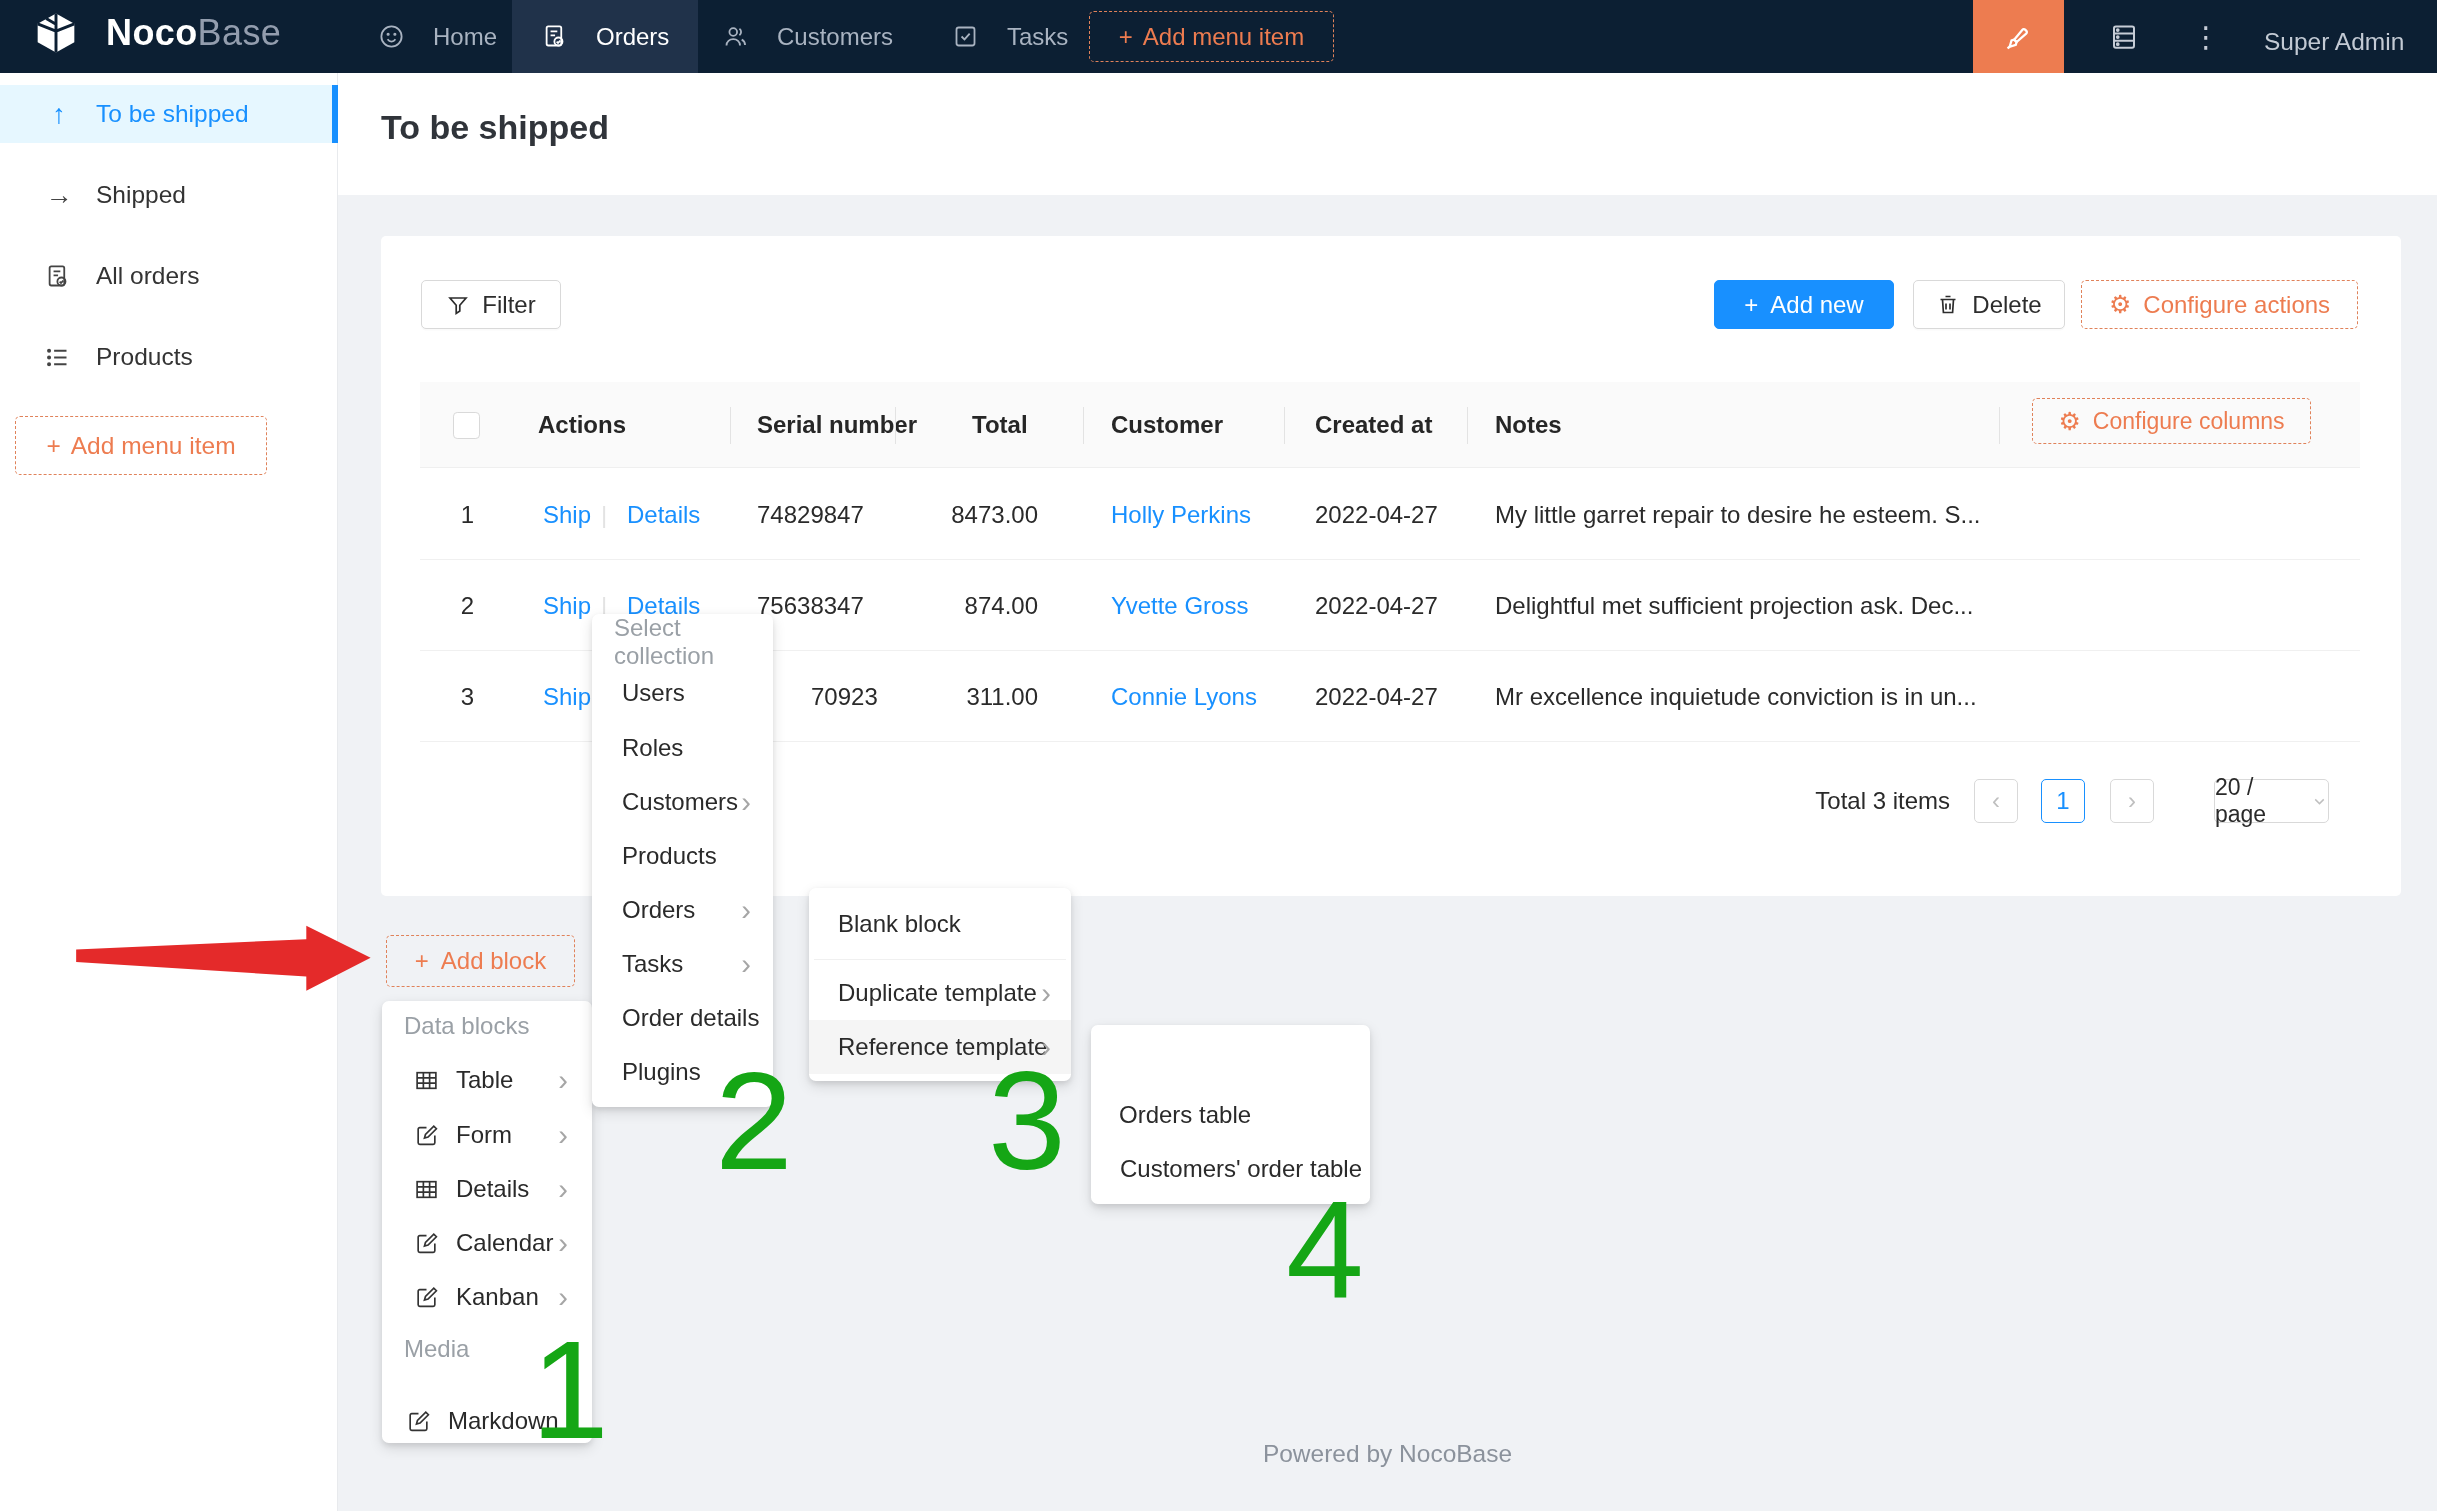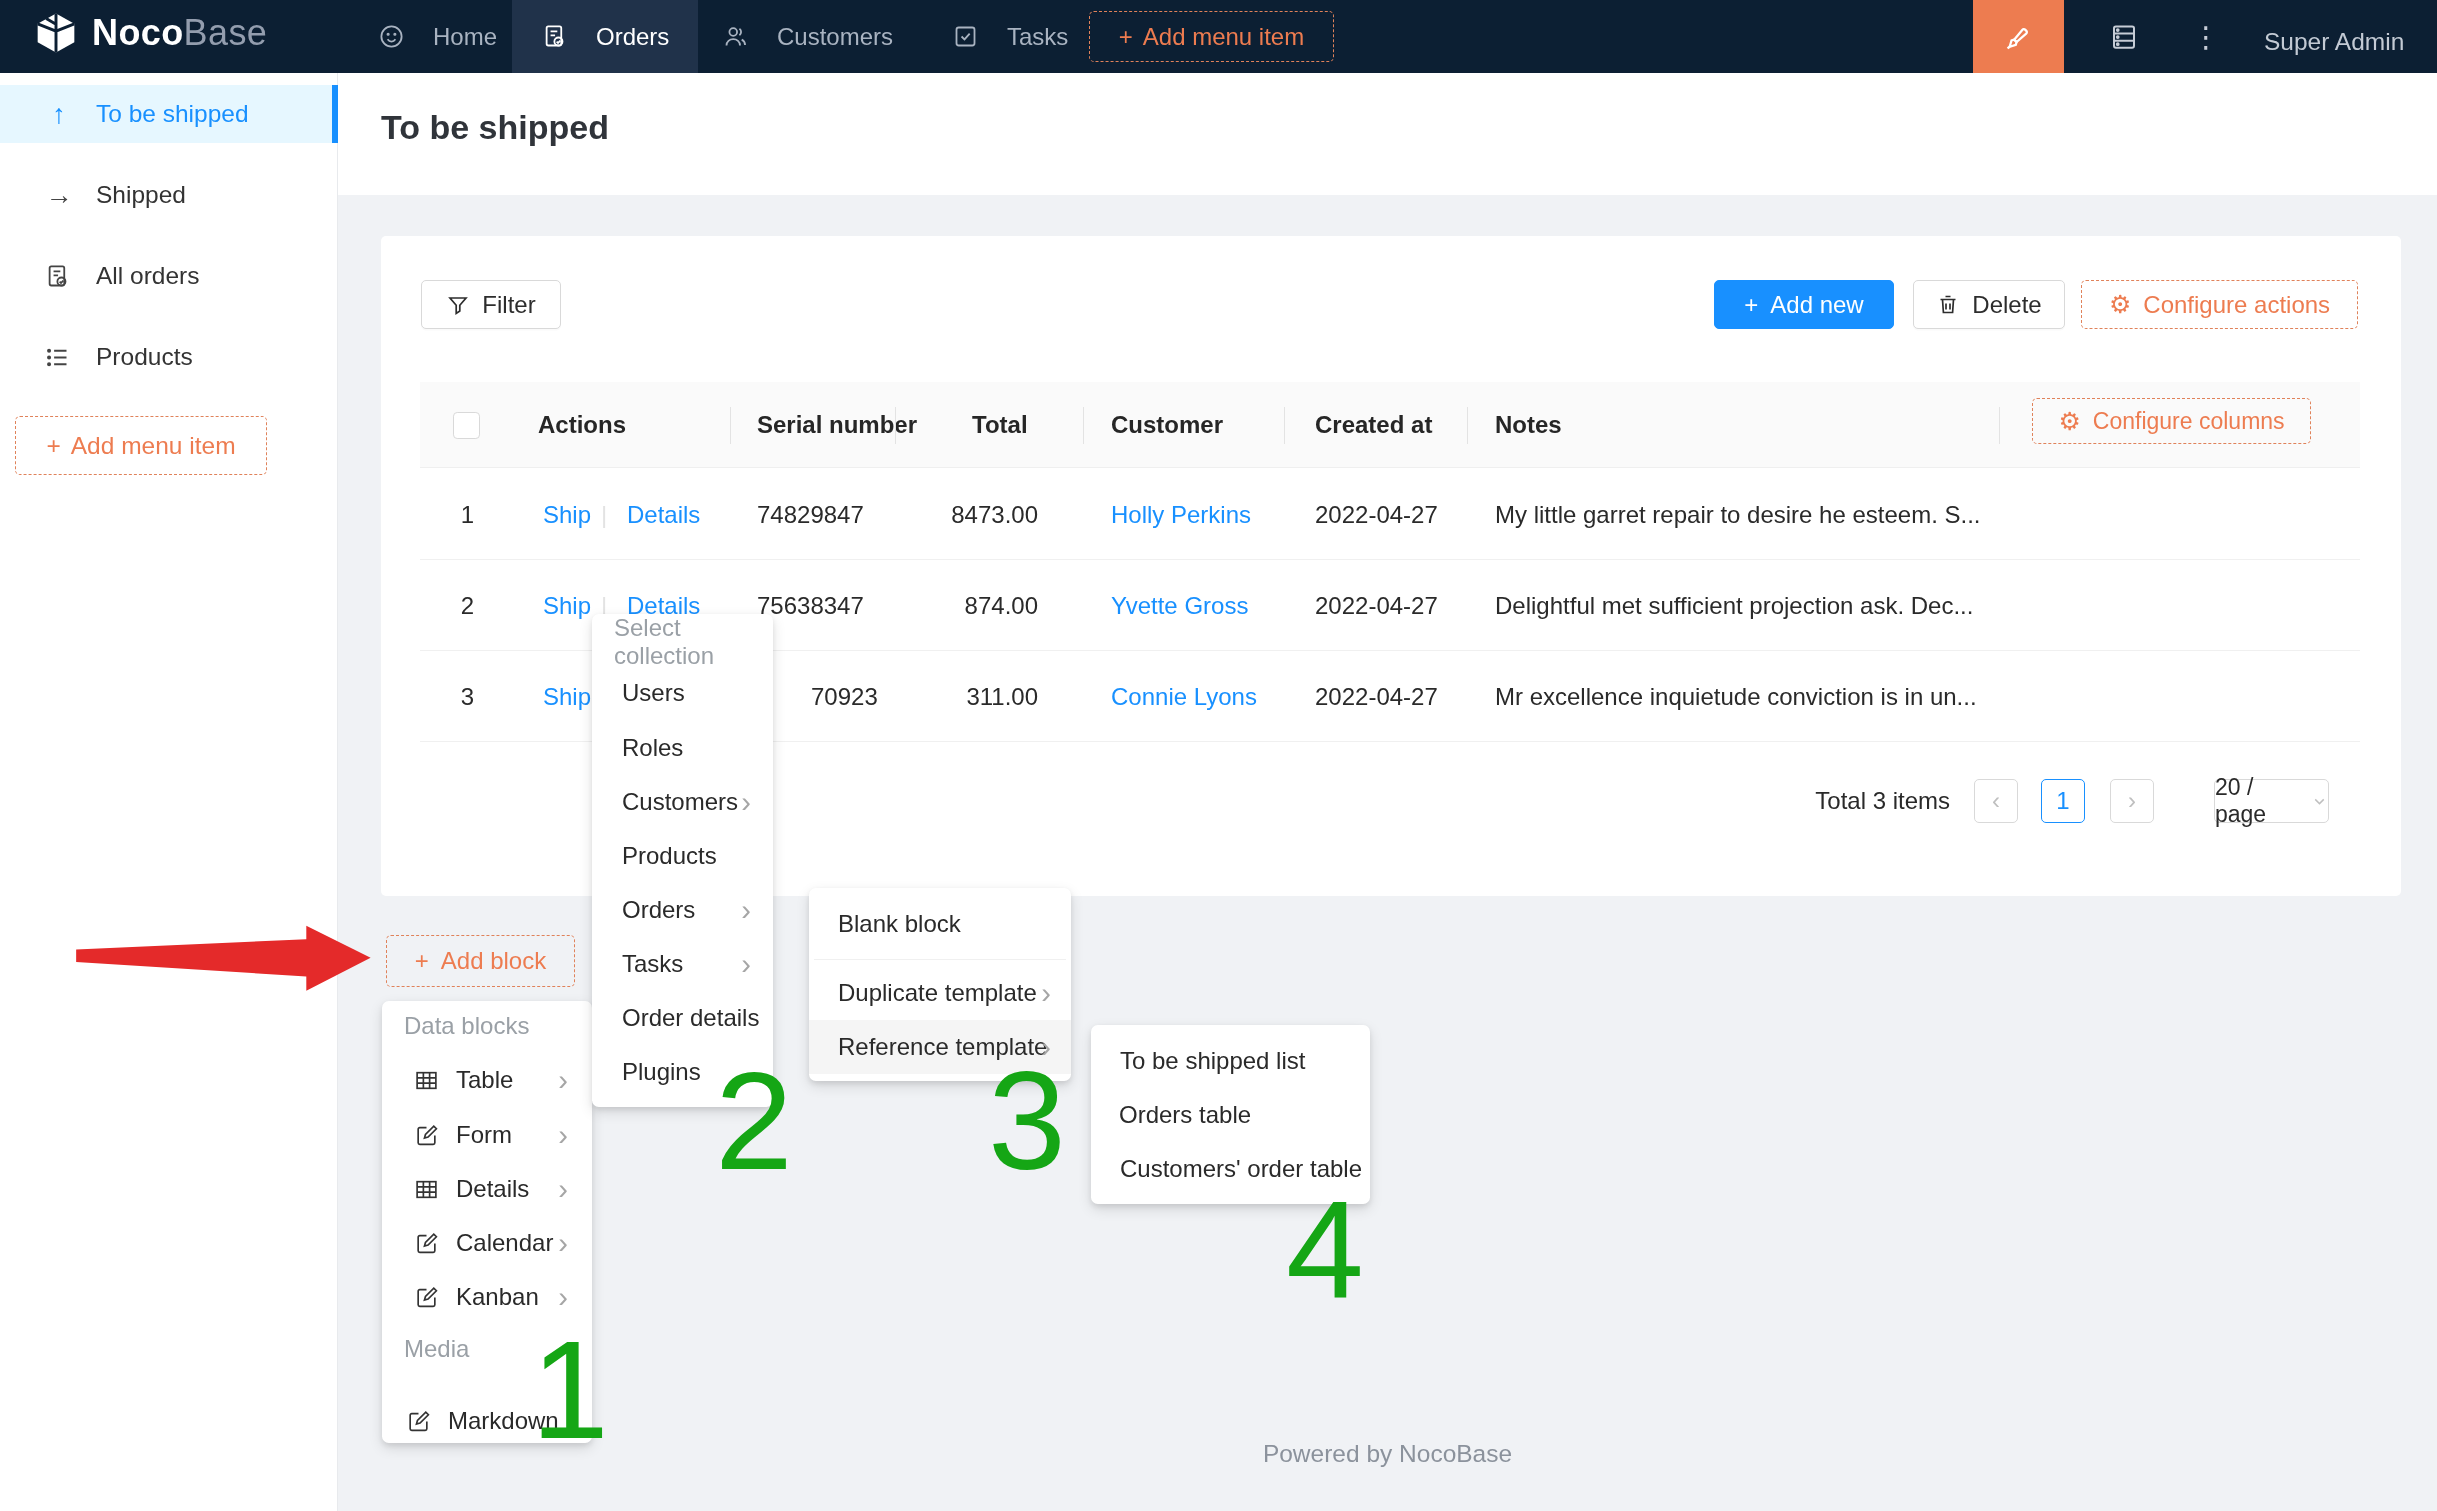--- a/index.html
+++ b/index.html
@@ -2,21 +2,21 @@
 <html style="font-size:13.5px"><head>
 <meta charset="utf-8">
 <style>
   html,body{margin:0;padding:0;background:#dfe2e6;}
   *{box-sizing:border-box;font-family:"Liberation Sans","DejaVu Sans",sans-serif;}
   .screen{position:relative;width:2438px;height:1512px;background:#f0f2f5;overflow:hidden;}
   .abs{position:absolute;}
 
   
   .navbar{left:0;top:0;width:2438px;height:73px;background:#0c1f33;color:#aab4c2;}
-  .nav-logo{left:34px;top:0;height:65px;display:flex;align-items:center;gap:14px;}
+  .nav-logo{left:34px;top:0;height:65px;display:flex;align-items:center;gap:28px;}
   .brand{font-size:36px;letter-spacing:0.4px;}
   .brand b{color:#ffffff;font-weight:700;}
   .brand span{color:#939dae;font-weight:300;}
   .nav-item{top:0;height:73px;display:flex;align-items:center;gap:28px;font-size:24px;color:#a9b3c1;cursor:pointer;}
   .nav-item svg{stroke:#a9b3c1;}
   .nav-item.active{background:#20324a;color:#ffffff;padding:0 29px;}
   .nav-item.active svg{stroke:#ffffff;}
   .nav-addmenu{left:1089px;top:11px;width:245px;height:51px;border:1.7px dashed #e0825a;border-radius:5px;
     color:#ed7c50;font-size:24px;display:flex;align-items:center;justify-content:center;gap:10px;cursor:pointer;}
   .navbtn-orange{left:1973px;top:0;width:91px;height:73px;background:#ed7c50;display:flex;align-items:center;justify-content:center;cursor:pointer;}
@@ -430,23 +430,20 @@
         <span>Duplicate template</span>
         <span class="arrow" style="right:20px">›</span>
       </div>
     <div class="mi hovered" style="top:132px;height:54px;padding-left:29px">
         <span>Reference template</span>
         <span class="arrow" style="right:20px">›</span>
       </div>
   </div>
 
   <div class="abs menu" style="left:1091px;top:1025px;width:279px;height:179px;z-index:36">
-    <div class="mi" style="top:8.5px;height:54px;padding-left:29px">
-        <span>To be shipped list</span>
-      </div>
     <div class="mi" style="top:63px;height:54px;padding-left:28px">
         <span>Orders table</span>
       </div>
     <div class="mi" style="top:117px;height:54px;padding-left:29px">
         <span>Customers' order table</span>
       </div>
   </div>
 
   <svg class="abs" style="left:0;top:0;z-index:50" width="440" height="1100" viewBox="0 0 520 1300">
     <path d="M90 1122 L362 1110 L362 1094 L438 1132 L362 1171 L362 1154 L90 1137 Z" fill="#e42a2a"></path>

